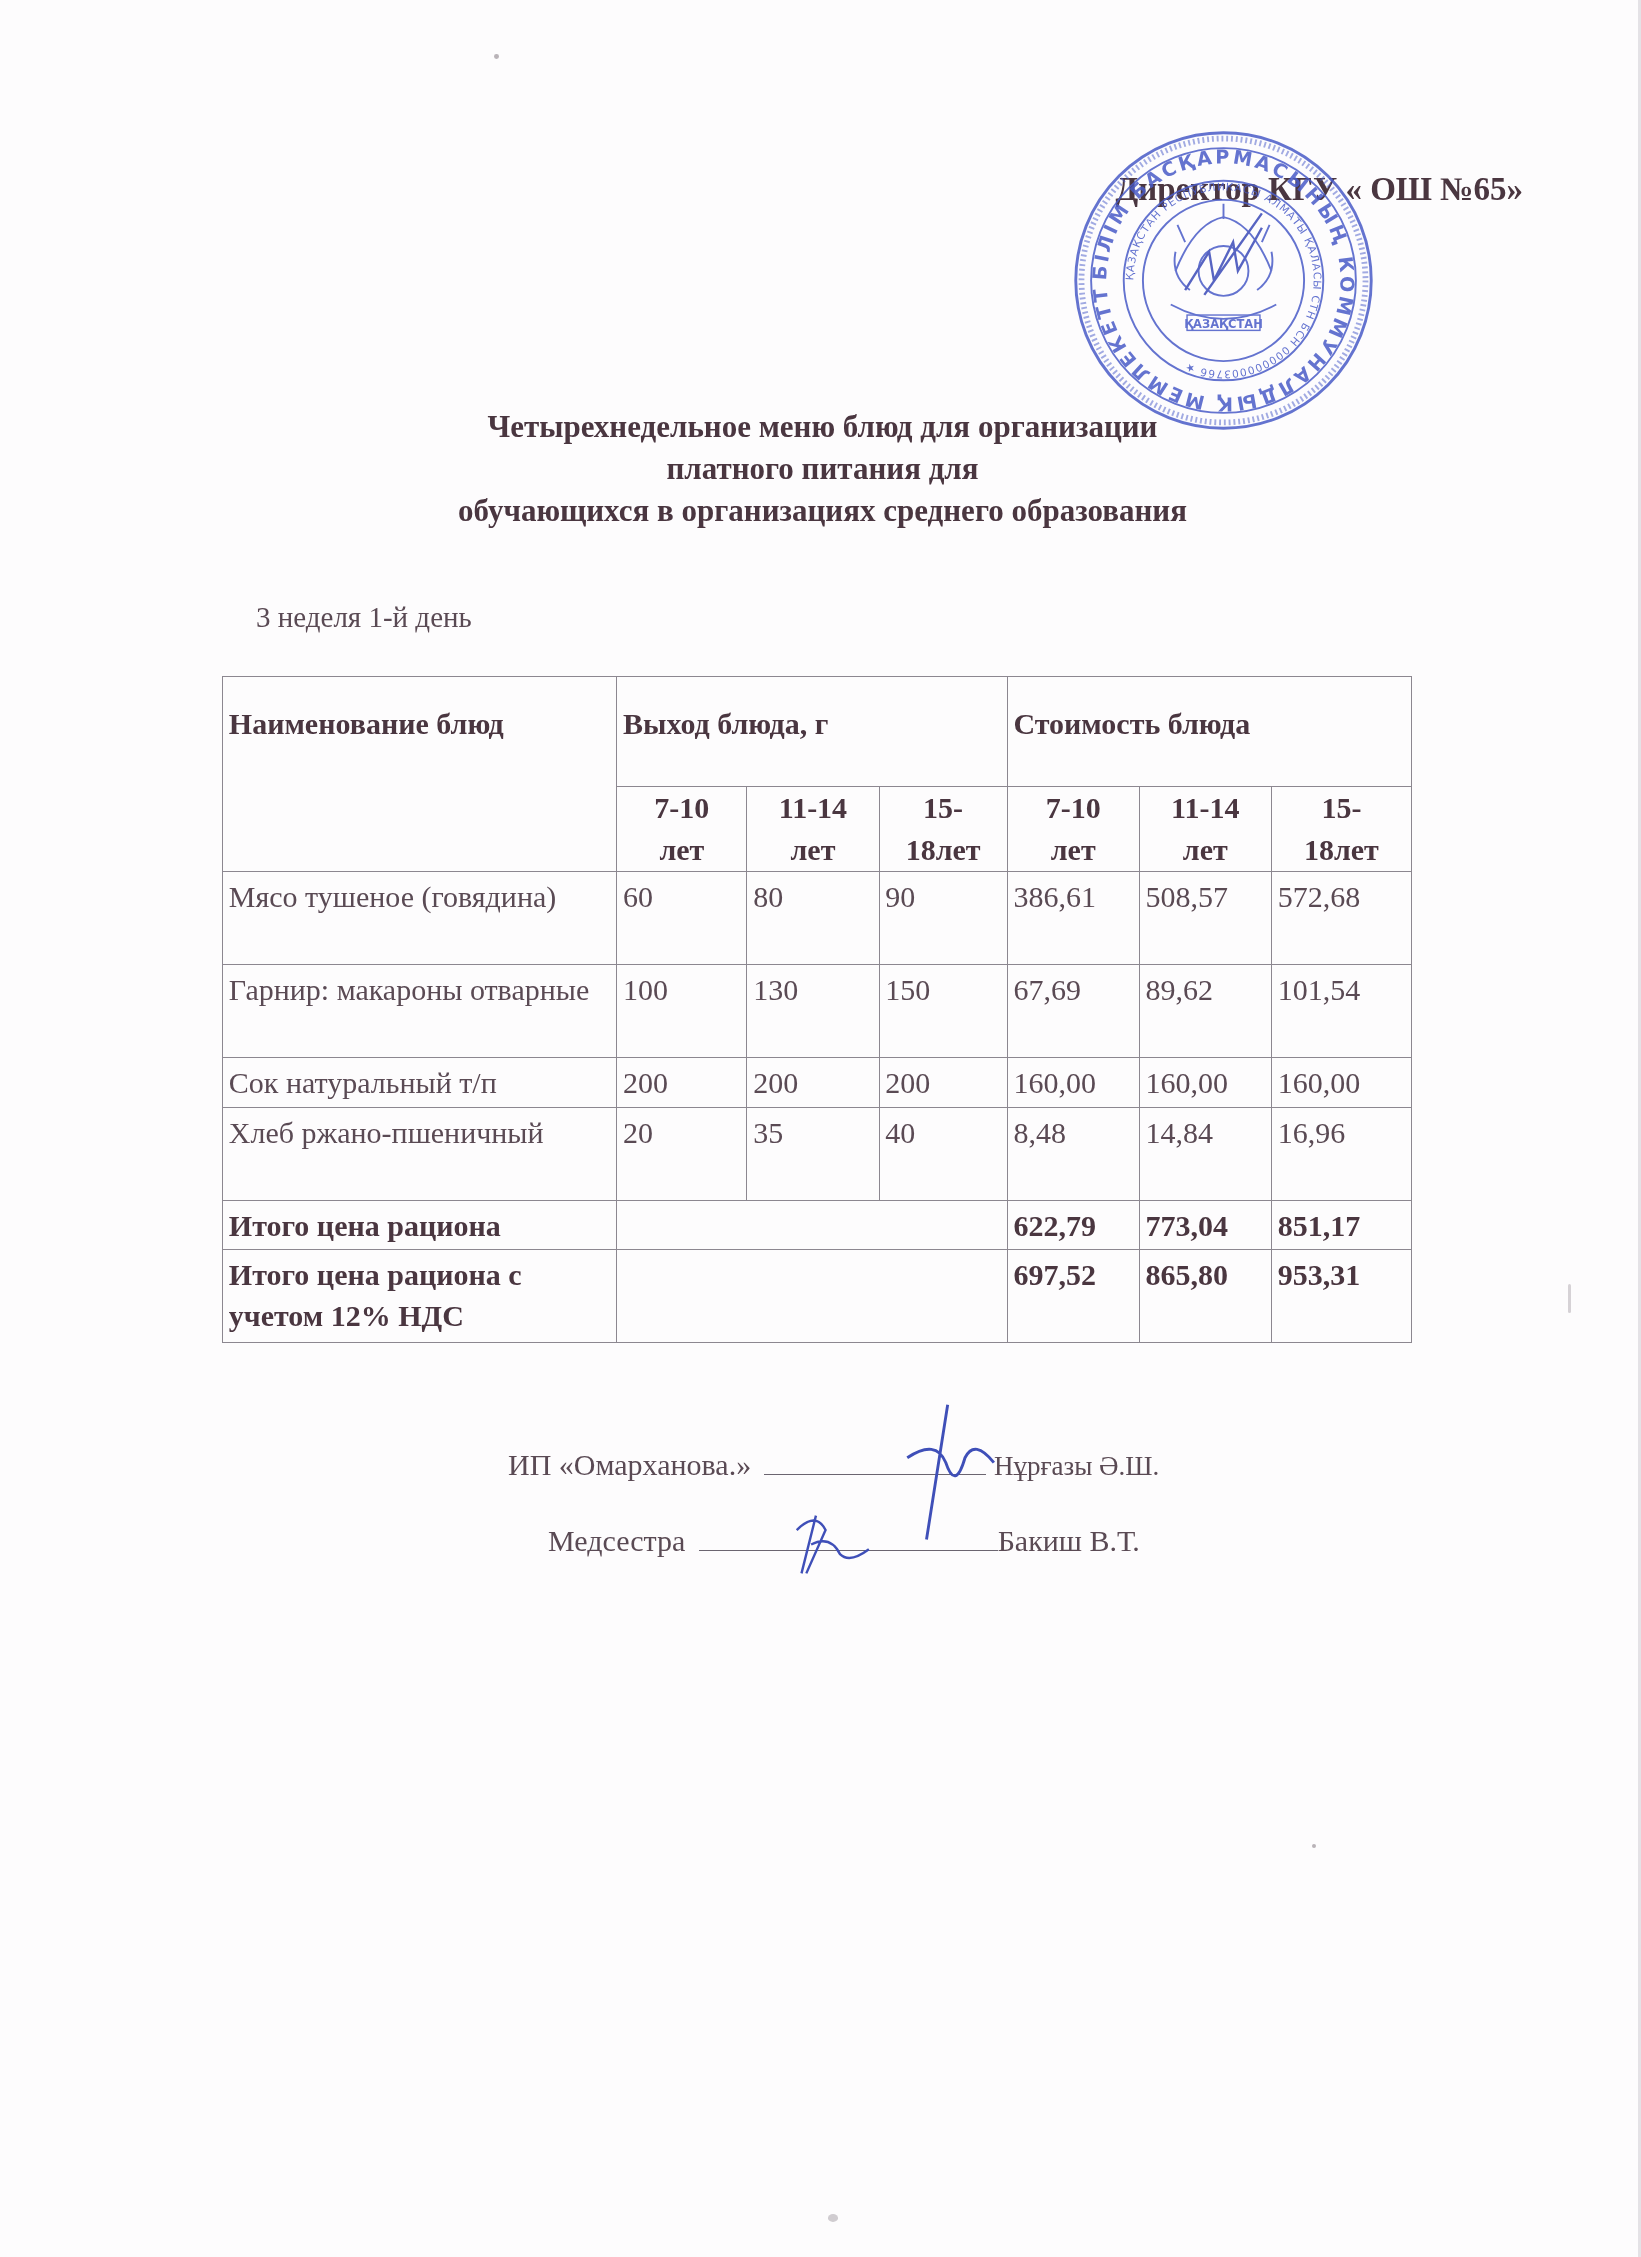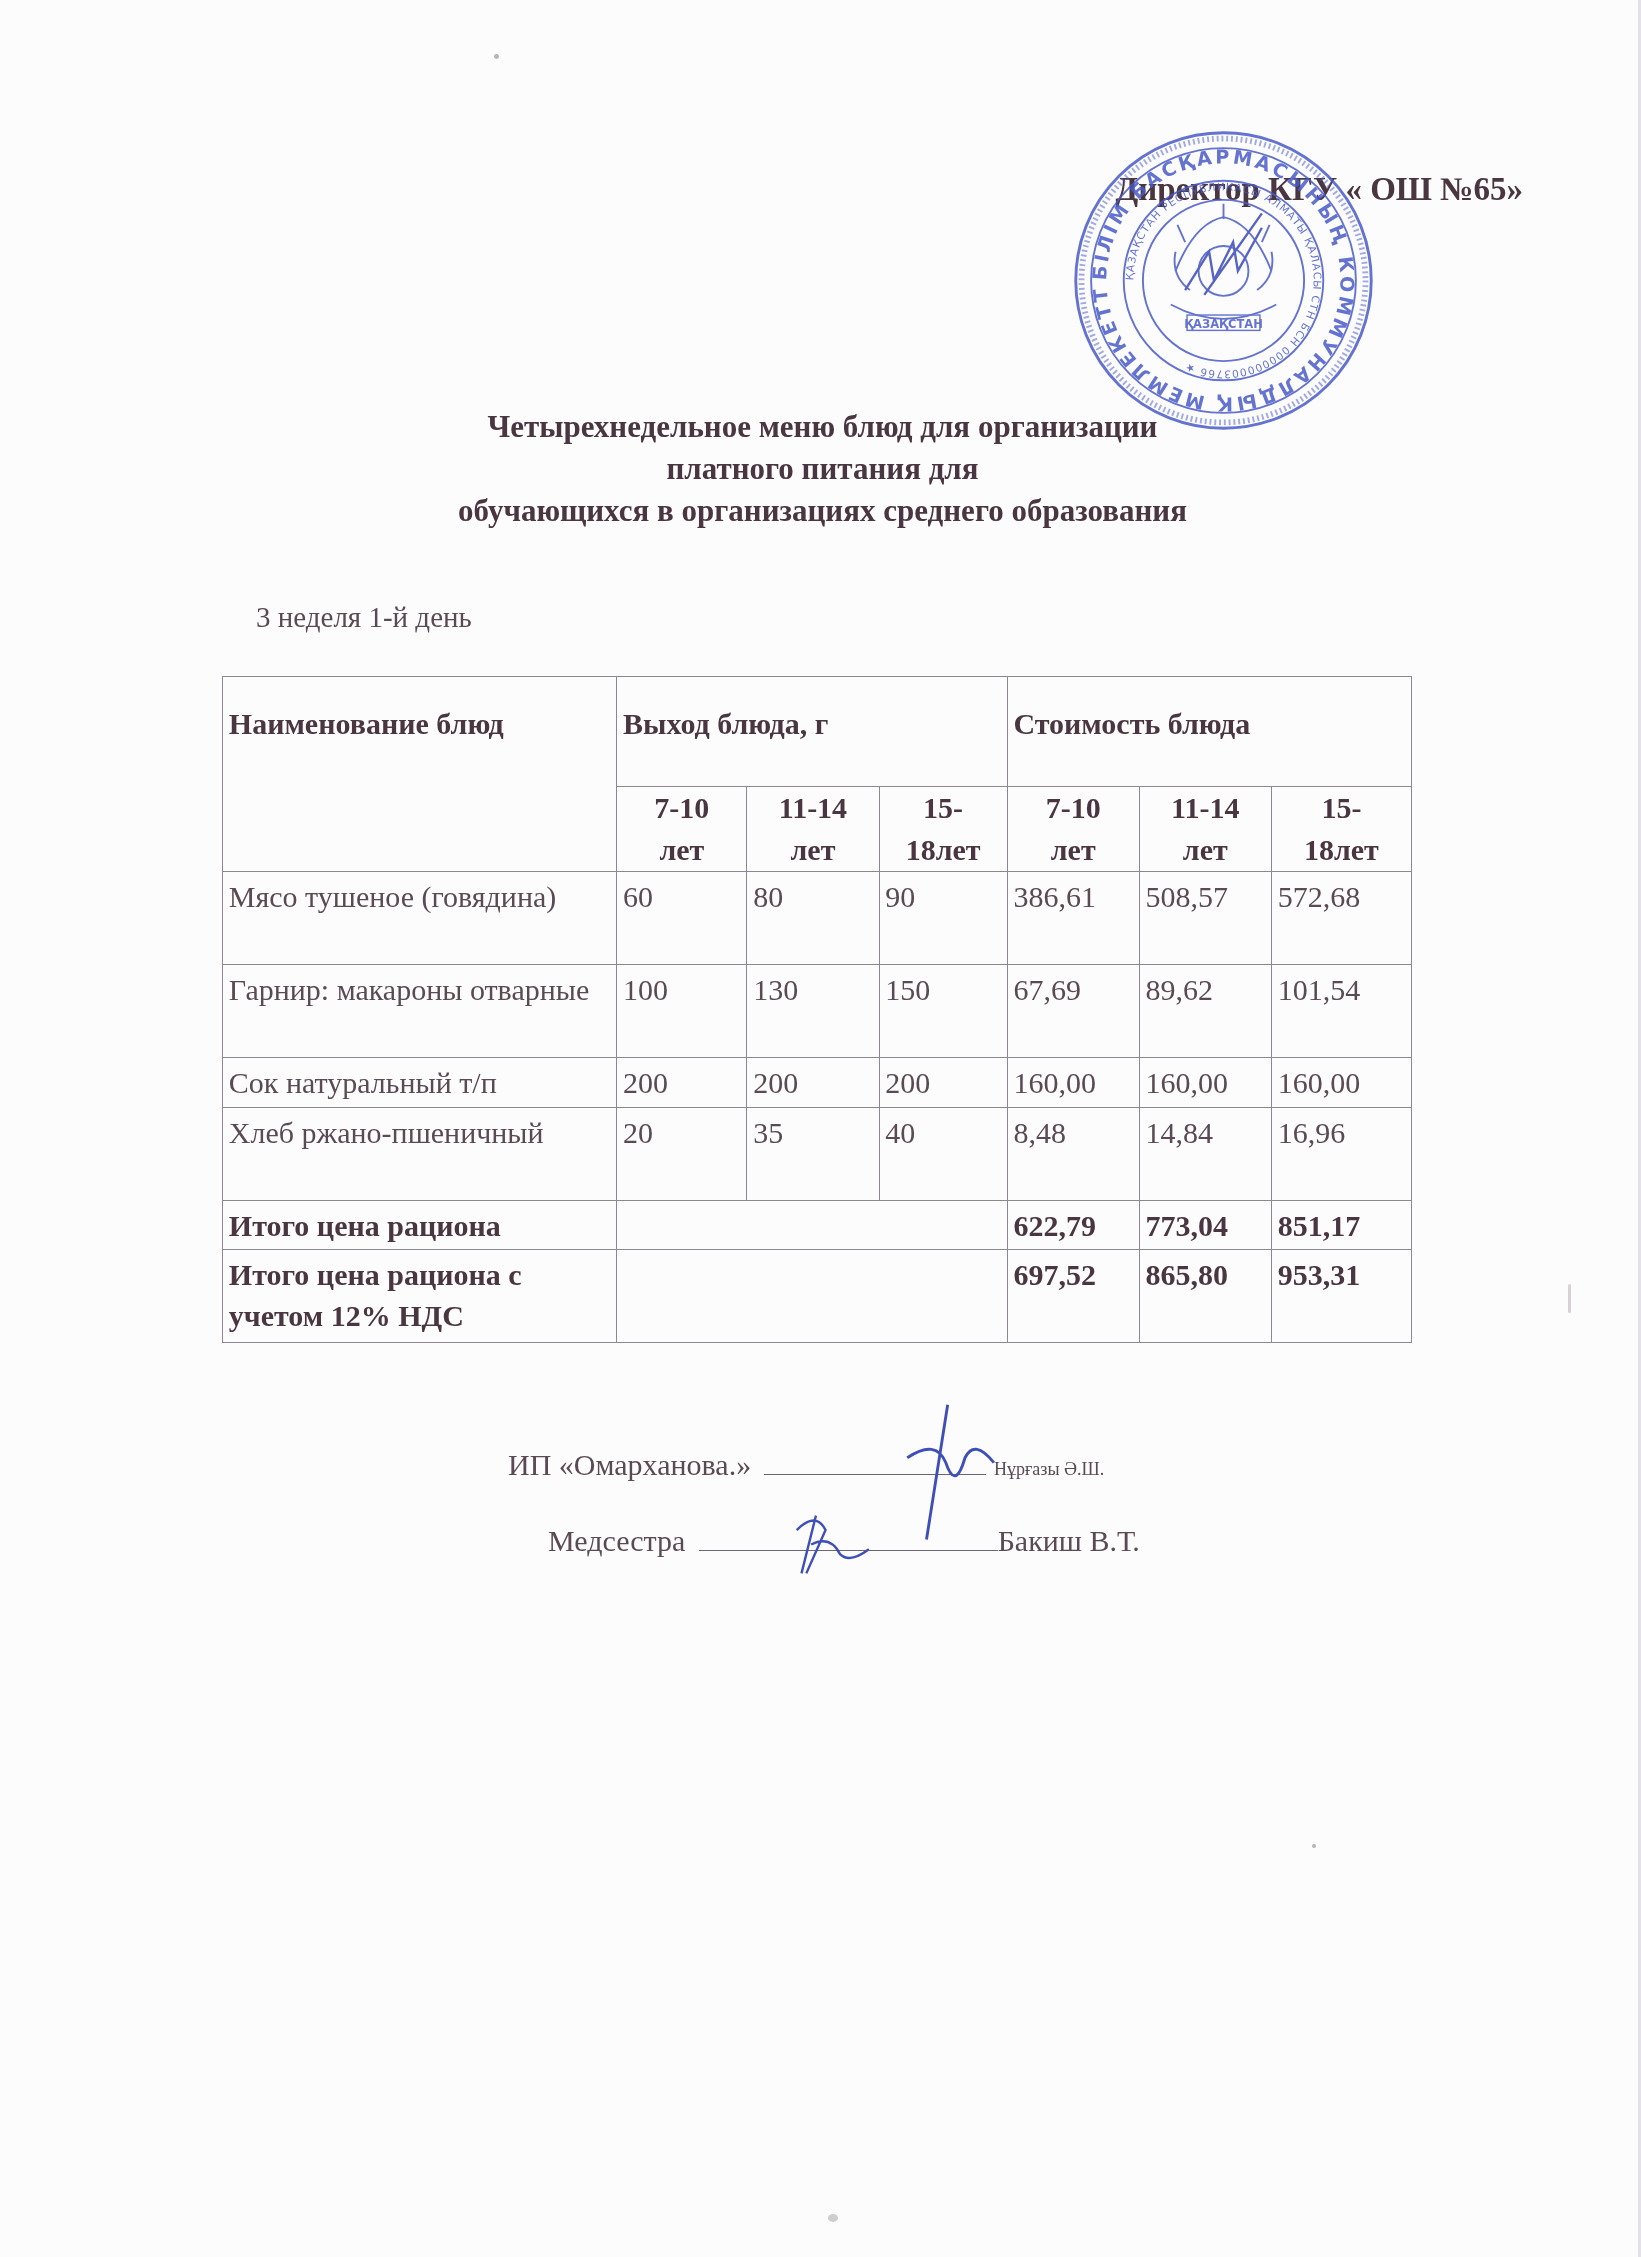--- a/index.html
+++ b/index.html
@@ -211,21 +211,21 @@
       <td class="num bold">697,52</td>
       <td class="num bold">865,80</td>
       <td class="num bold">953,31</td>
     </tr>
   </tbody>
 </table>
 
 <div class="sign-block" style="top:1448px; padding-left:508px;">
   <span>ИП «Омарханова.»</span>
   <span class="line" style="width:222px;margin-left:5.8px;"></span>
-  <span style="font-size:18px;">Нұрғазы Ә.Ш.</span>
+  <span style="font-size:27px;">Нұрғазы Ә.Ш.</span>
 </div>
 <div class="sign-block" style="top:1524px; padding-left:548px;">
   <span>Медсестра</span>
   <span class="line" style="width:299px;margin-left:5.8px;"></span><span>Бакиш В.Т.</span>
 </div>
 
 <svg class="sig-scribble" style="left:888px;top:1400px;" width="154" height="154" viewBox="0 0 160 160">
   <path d="M20 60 q30 -20 40 5 q10 30 20 -5 q10 -20 30 5 M62 5 l-22 140" stroke="#3f4fb8" stroke-width="3" fill="none"></path>
 </svg>
 <svg class="sig-scribble" style="left:777px;top:1506px;" width="126" height="77" viewBox="0 0 130 80">

